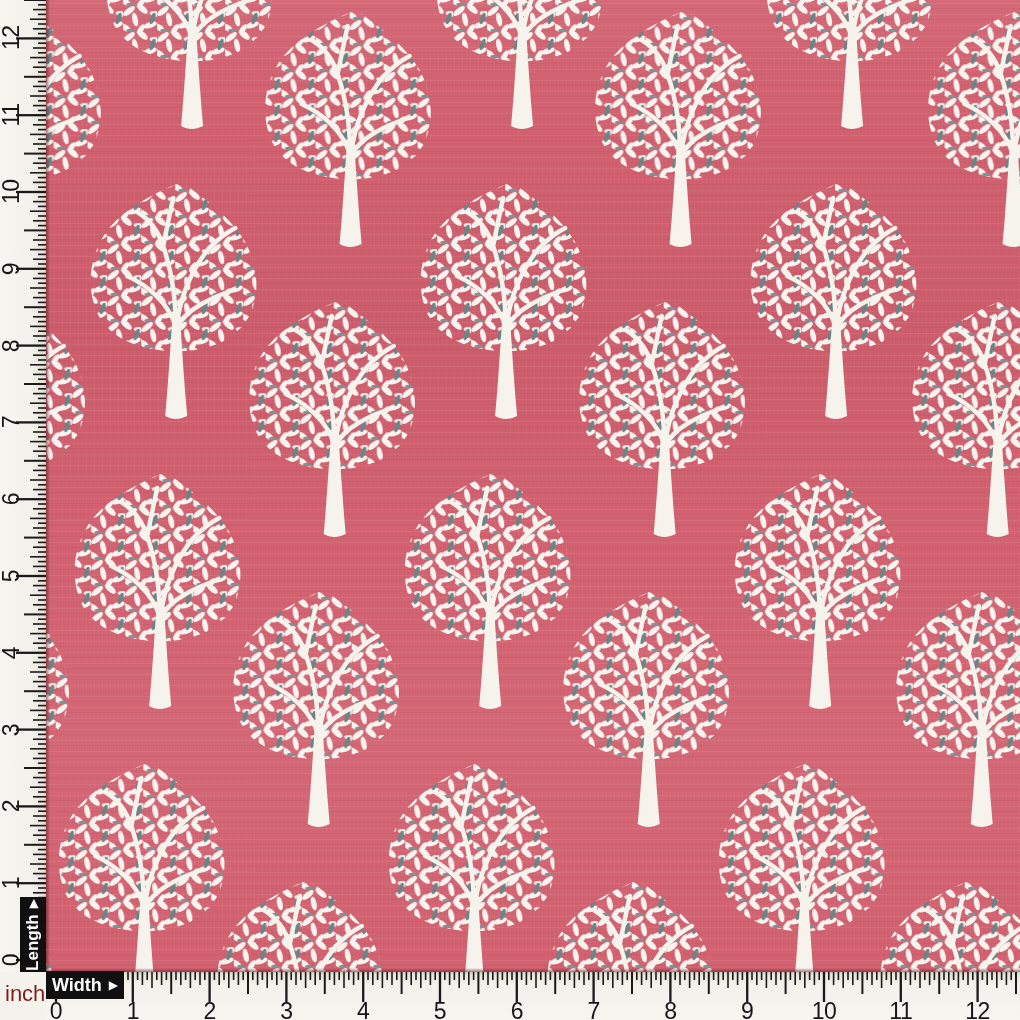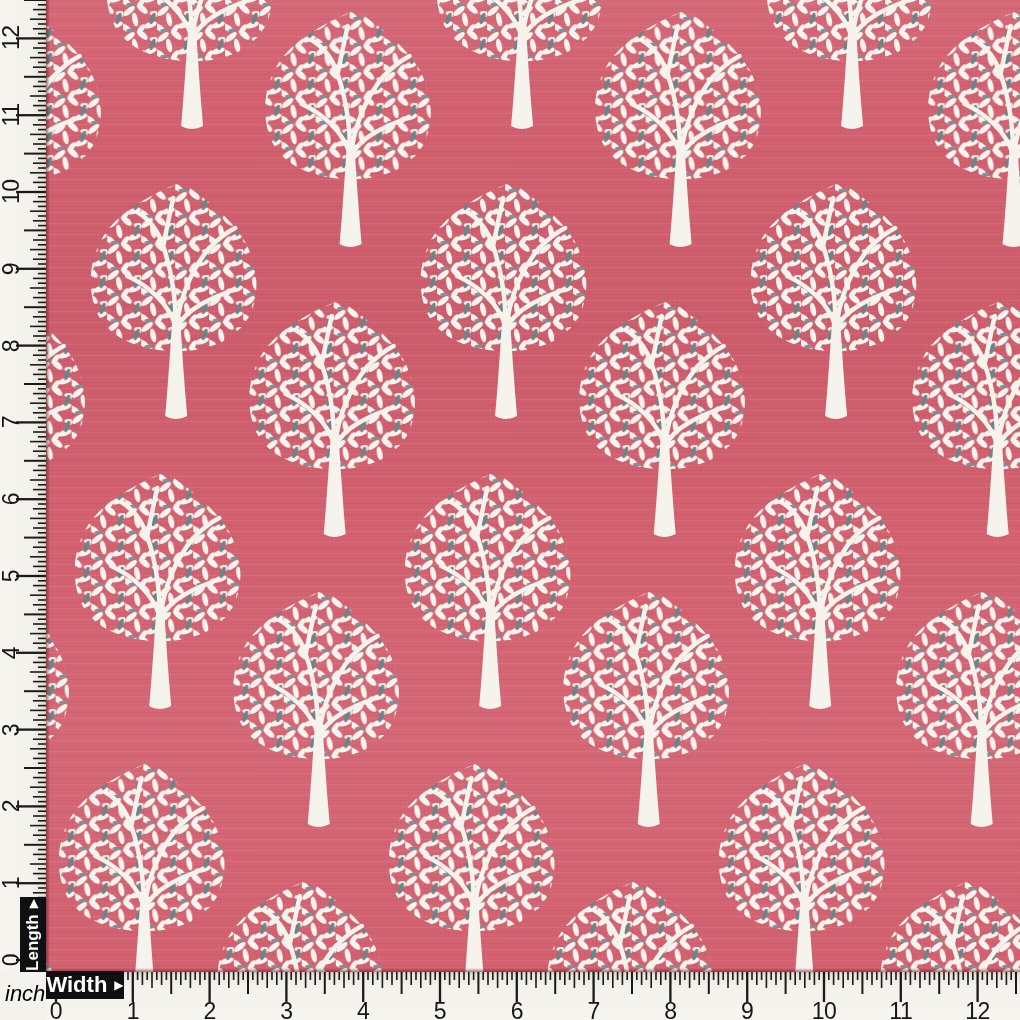--- a/index.html
+++ b/index.html
@@ -30,25 +30,25 @@
     background:linear-gradient(180deg,#d2ccbf 0%,#e9e5db 6%,#f2f1eb 26%,#f6f5f0 100%);}
   .corner{position:absolute;left:0;top:972px;width:46px;height:48px;background:#f3f2ec;}
 
   .ruler-left svg,.ruler-bottom svg{position:absolute;left:0;top:0;}
 
   .hnum{position:absolute;top:26px;width:40px;text-align:center;
     font-size:23px;color:#161616;letter-spacing:-0.5px;}
   .vnum{position:absolute;left:-1px;width:24px;height:24px;line-height:24px;text-align:center;
     font-size:23px;color:#161616;letter-spacing:-0.5px;transform:rotate(-90deg);}
 
-  .inch-label{position:absolute;left:5px;top:9px;font-size:22px;color:#000000;font-style:italic;}
+  .inch-label{position:absolute;left:5px;top:9px;font-size:22px;color:#7f1d1d;}
 
   .label-box{background:#101010;color:#ffffff;display:flex;align-items:center;justify-content:center;}
   .width-box{position:absolute;left:0px;top:-1px;width:78px;height:28px;gap:7px;}
-  .width-box .txt{font-size:22px;font-weight:600;}
+  .width-box .txt{font-size:18px;font-weight:600;}
   .arrow{font-size:12px;line-height:1;}
   .length-box{position:absolute;left:20px;top:897px;width:26px;height:75px;}
   .length-inner{position:absolute;left:50%;top:50%;width:75px;height:26px;
     transform:translate(-50%,-50%) rotate(-90deg);
     display:flex;align-items:center;justify-content:center;gap:6px;}
   .length-inner .txt{font-size:17px;font-weight:600;}
 </style>
 </head>
 <body>
 

